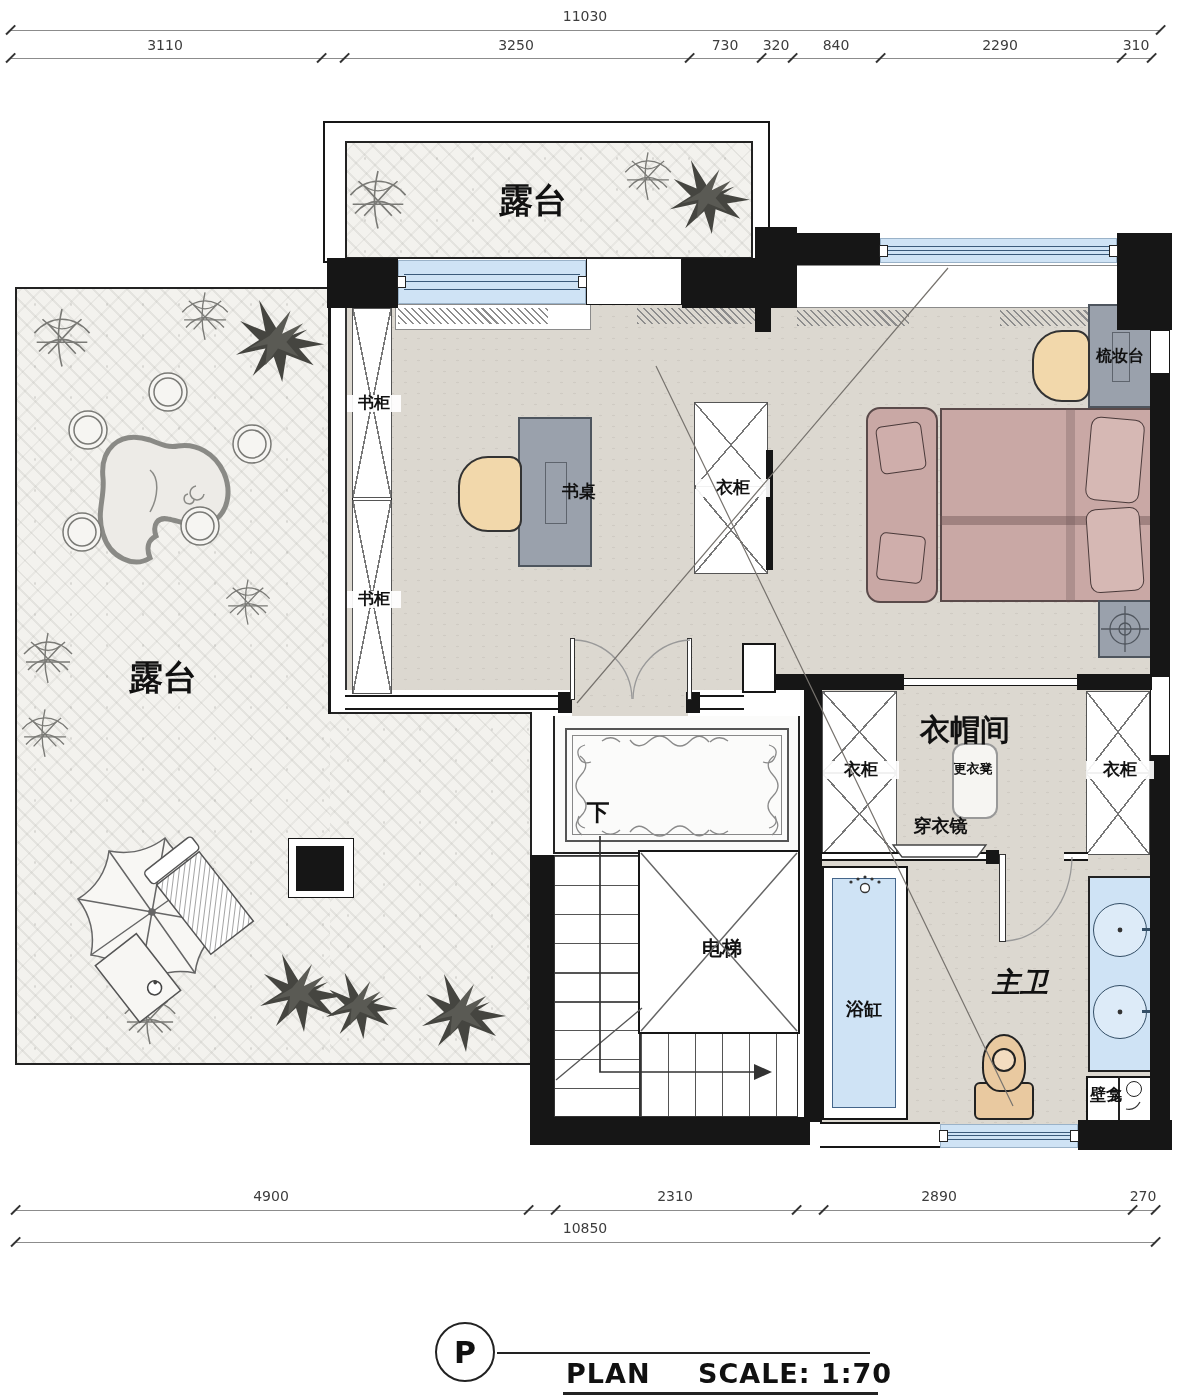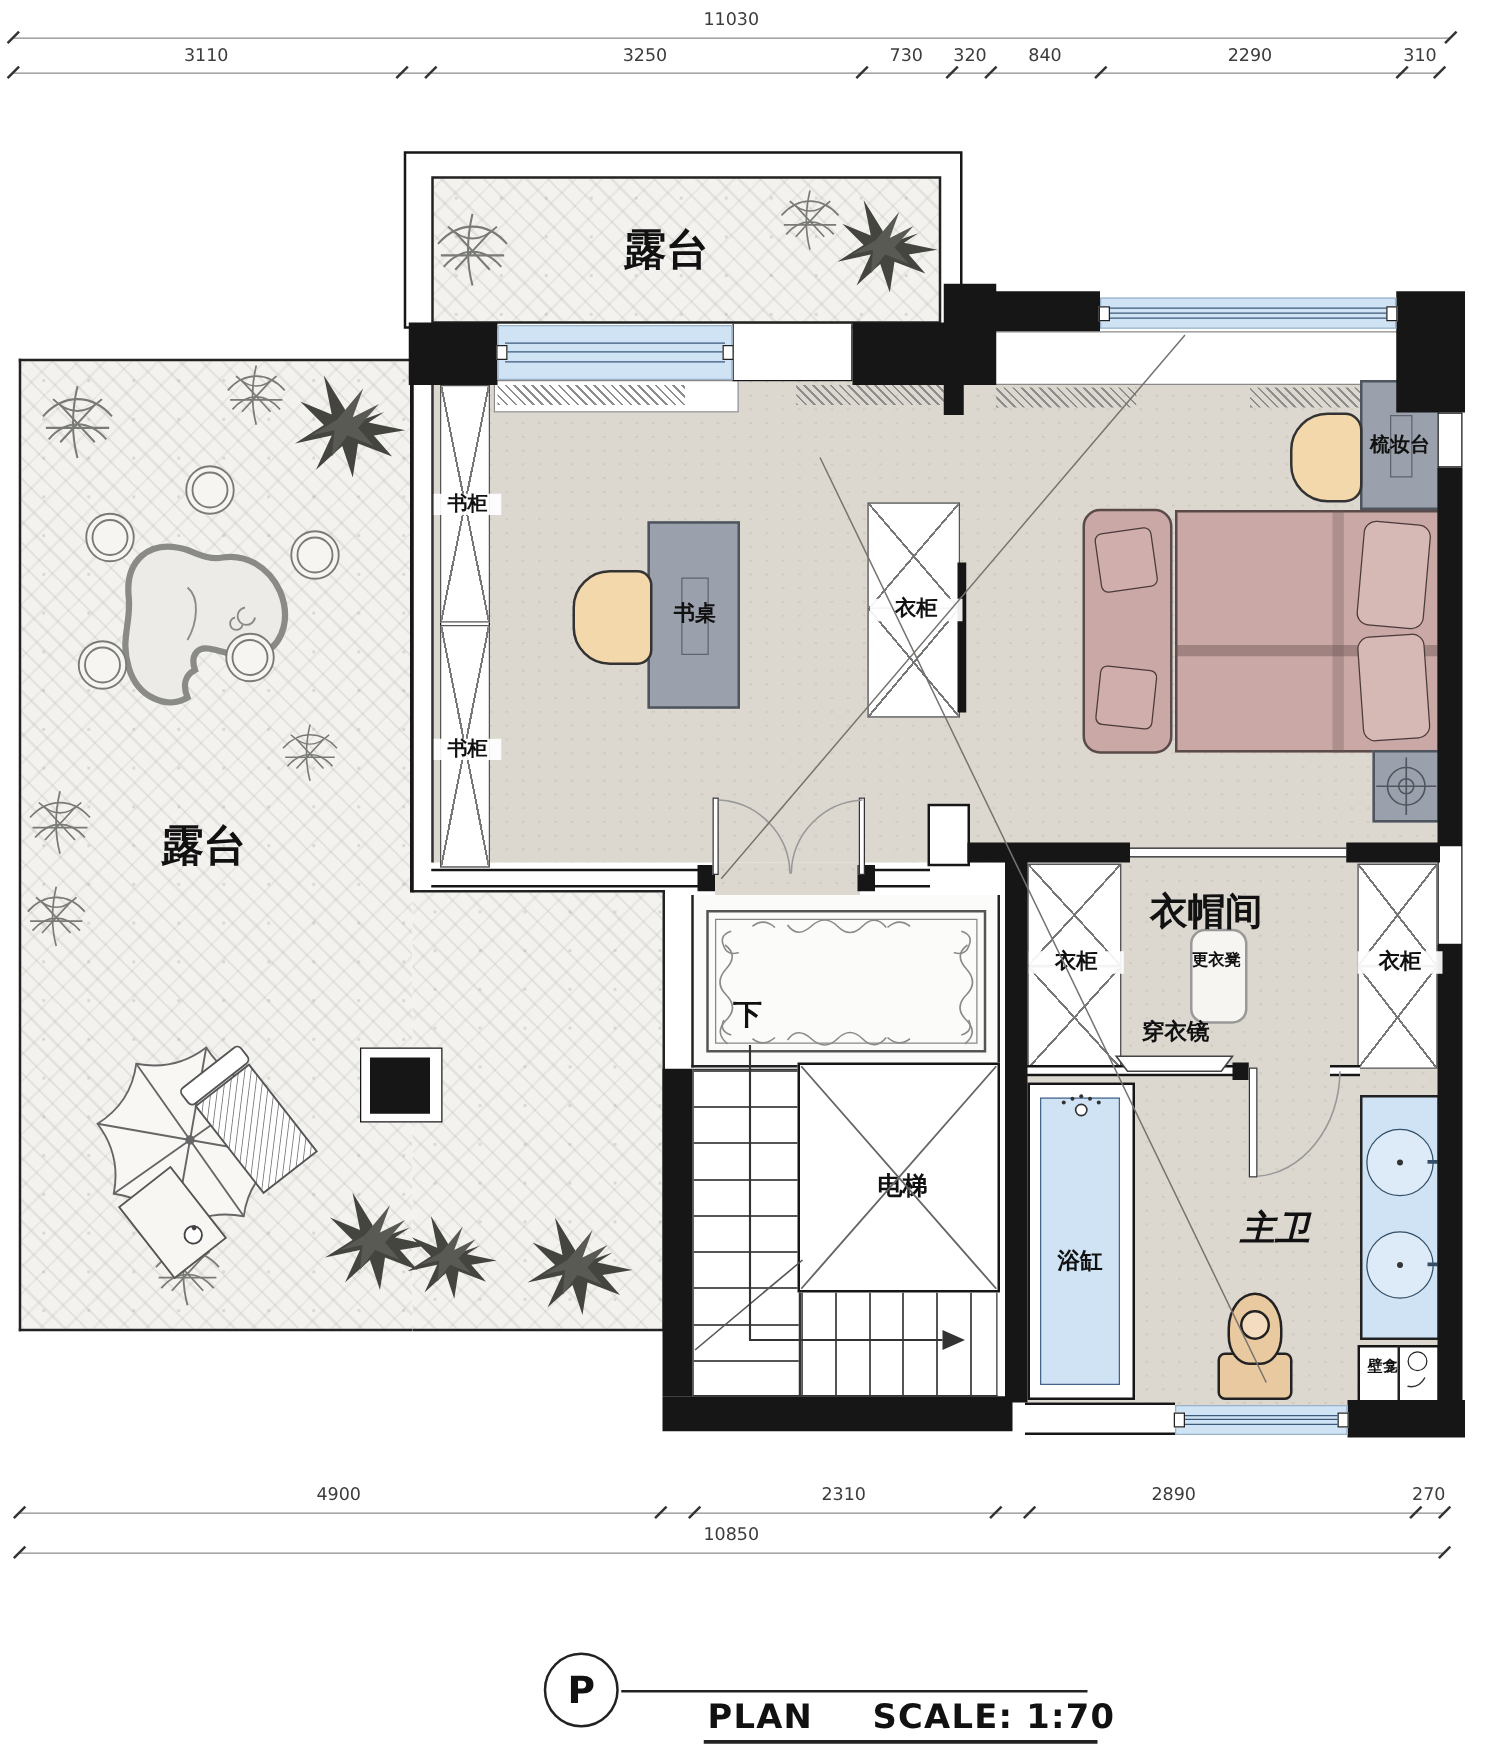--- a/index.html
+++ b/index.html
@@ -103,21 +103,21 @@
   <div class="hatch" style="left:1000px;top:310px;width:112px;height:16px;"></div>
 
   <div class="thin" style="left:352px;top:308px;width:40px;height:386px;border-width:1.5px;z-index:7;"></div>
   <div class="xc" style="left:352px;top:308px;width:40px;height:190px;"></div>
   <div class="xc" style="left:352px;top:500px;width:40px;height:194px;"></div>
   <div class="lab chipbg" style="left:347px;top:395px;width:50px;font-size:16px;">书柜</div>
   <div class="lab chipbg" style="left:347px;top:591px;width:50px;font-size:16px;">书柜</div>
 
   <div class="gry" style="left:518px;top:417px;width:74px;height:150px;"></div>
   <div class="inr" style="left:545px;top:462px;width:22px;height:62px;"></div>
-  <div class="lab" style="left:521px;top:483px;width:70px;font-size:17px;">书桌</div>
+  <div class="lab" style="left:521px;top:483px;width:70px;font-size:17px;padding-left:23px;">书桌</div>
   <div class="chair" style="left:458px;top:456px;width:64px;height:76px;border-radius:30px 12px 12px 30px;"></div>
 
   <div class="thin" style="left:694px;top:402px;width:74px;height:172px;z-index:7;"></div>
   <div class="xc" style="left:694px;top:402px;width:74px;height:86px;"></div>
   <div class="xc" style="left:694px;top:486px;width:74px;height:88px;"></div>
   <div class="wall" style="left:766px;top:450px;width:7px;height:120px;z-index:9;"></div>
   <div class="lab chipbg" style="left:696px;top:479px;width:70px;font-size:17px;">衣柜</div>
 
 
   <div class="abs" style="left:866px;top:407px;width:72px;height:196px;background:#c9a8a5;border:2px solid #5a4a4a;border-radius:14px;box-sizing:border-box;z-index:10;"></div>
@@ -186,21 +186,21 @@
   <div class="tn" style="left:982px;top:1034px;width:44px;height:58px;border-radius:50% 50% 40% 40%;"></div>
   <div class="abs" style="left:992px;top:1048px;width:24px;height:24px;border:2px solid #222;border-radius:50%;background:#f3dcc0;box-sizing:border-box;z-index:12;"></div>
   <div class="abs" style="left:1088px;top:876px;width:64px;height:196px;background:#cfe3f5;border:2px solid #222;box-sizing:border-box;z-index:9;"></div>
   <div class="abs" style="left:1093px;top:903px;width:54px;height:54px;border:1.5px solid #334e66;border-radius:50%;background:#ddebf8;box-sizing:border-box;z-index:10;"></div>
   <div class="abs" style="left:1093px;top:985px;width:54px;height:54px;border:1.5px solid #334e66;border-radius:50%;background:#ddebf8;box-sizing:border-box;z-index:10;"></div>
   <div class="abs" style="left:1142px;top:928px;width:10px;height:3px;background:#334e66;z-index:11;"></div>
   <div class="abs" style="left:1142px;top:1010px;width:10px;height:3px;background:#334e66;z-index:11;"></div>
   <div class="thin" style="left:1086px;top:1076px;width:66px;height:46px;z-index:10;"></div>
   <div class="abs" style="left:1118px;top:1076px;width:2px;height:46px;background:#222;z-index:11;"></div>
   <div class="abs" style="left:1126px;top:1081px;width:16px;height:16px;border:1.5px solid #222;border-radius:50%;background:#fff;box-sizing:border-box;z-index:11;"></div>
-  <div class="lab" style="left:1080px;top:1087px;width:52px;font-size:12px;">壁龛</div>
+  <div class="lab" style="left:1080px;top:1087px;width:52px;font-size:16px;">壁龛</div>
   <div class="cav" style="left:820px;top:1122px;width:120px;height:26px;border-top-width:2px;border-bottom-width:2px;"></div>
   <div class="win" style="left:940px;top:1124px;width:138px;height:24px;">
       <i></i>
       <b style="left:-2px;"></b>
       <b style="right:-2px;"></b>
     </div>
   <div class="wall" style="left:1078px;top:1120px;width:94px;height:30px;"></div>
 
   <div class="hl" style="left:15px;top:1210px;width:1140px;"></div>
   <div class="tk" style="left:9px;top:1209px;"></div>

